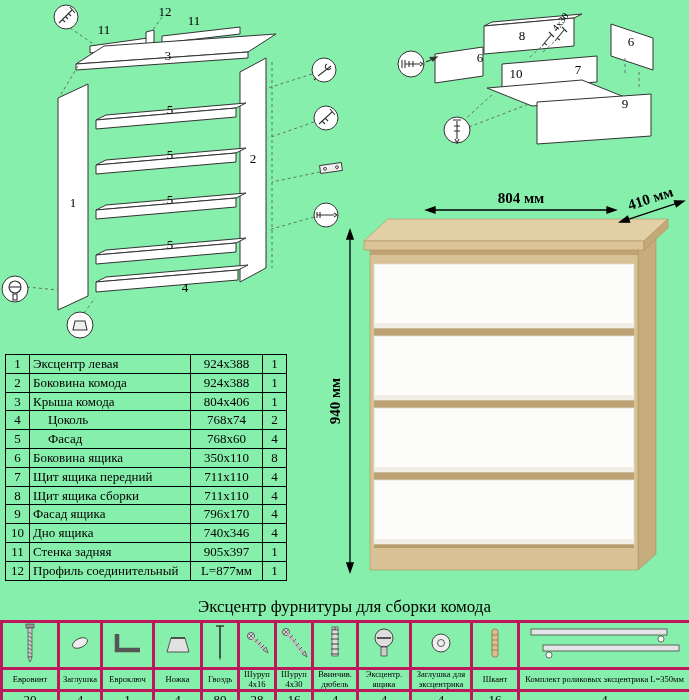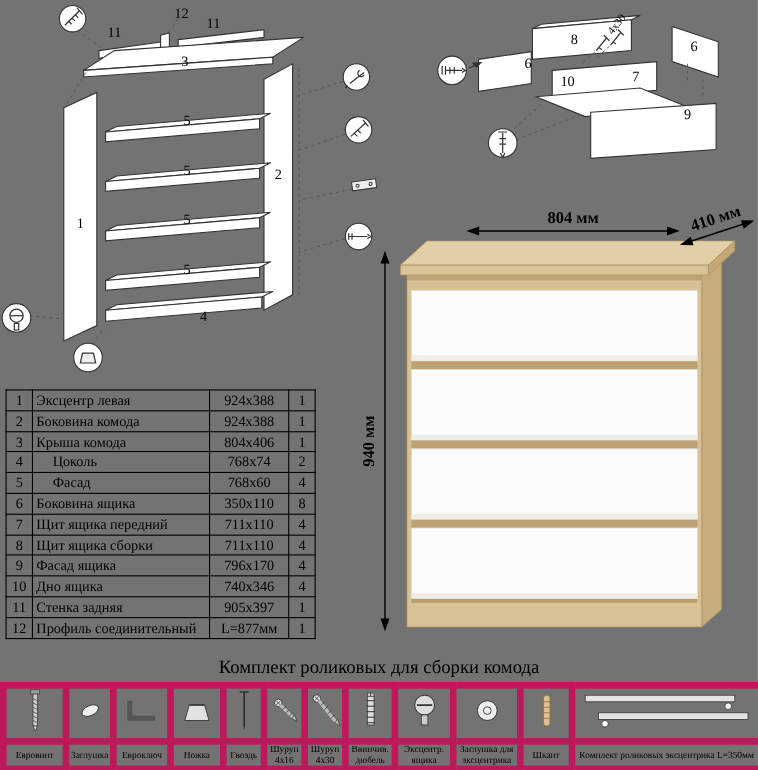--- a/index.html
+++ b/index.html
@@ -1,29 +1,29 @@
 <!DOCTYPE html>
 <html><head>
 <meta charset="utf-8">
 <style>
   *{box-sizing:border-box}
   body{margin:0;background:#fff}
-  .page{position:relative;width:689px;height:700px;background:#737373;color:#000;
+  .page{position:relative;width:689px;height:700px;background:#86efac;color:#000;
         font-family:"Liberation Serif",serif;overflow:hidden}
   .abs{position:absolute}
   svg text{font-family:"Liberation Serif",serif;fill:#000}
   table{border-collapse:collapse}
   .parts-table{position:absolute;left:5px;top:354px;width:281px;table-layout:fixed}
   .parts-table td{border:1px solid #000;font-size:13px;line-height:15.8px;padding:1px 3px;
                   white-space:nowrap;overflow:hidden}
   .parts-table td.c{text-align:center;padding:1px 0}
   .parts-table td.indent{padding-left:18px}
   .hw-title{position:absolute;left:0;top:597px;width:689px;text-align:center;font-size:17px}
   .hw-table{position:absolute;left:0;top:620px;width:689px;table-layout:fixed}
-  .hw-table td{border:6px solid #be185d;text-align:center;vertical-align:middle;padding:0}
+  .hw-table td{border:3px solid #be185d;text-align:center;vertical-align:middle;padding:0}
   .hw-icons td{height:42px}
   .hw-names td{height:21px;font-size:8.5px;line-height:1.12;padding:0 1px}
   .hw-qty td{height:13px;font-size:13px}
 </style>
 </head>
 <body>
 
 <div class="page">
 
   <svg class="abs" style="left:0;top:0" width="390" height="350" viewBox="0 0 390 350">
@@ -285,21 +285,21 @@
         </tr>
     <tr>
           <td class="c">12</td>
           <td>Профиль соединительный</td>
           <td class="c">L=877мм</td>
           <td class="c">1</td>
         </tr>
   </tbody>
     </table>
 
-  <div class="hw-title">Комплект роликовых для сборки комода</div>
+  <div class="hw-title">Эксцентр фурнитуры для сборки комода</div>
 
   <table class="hw-table">
     <colgroup>
       <col style="width:57px">
         <col style="width:43px">
         <col style="width:52px">
         <col style="width:48px">
       <col style="width:37px">
         <col style="width:37px">
         <col style="width:37px">

